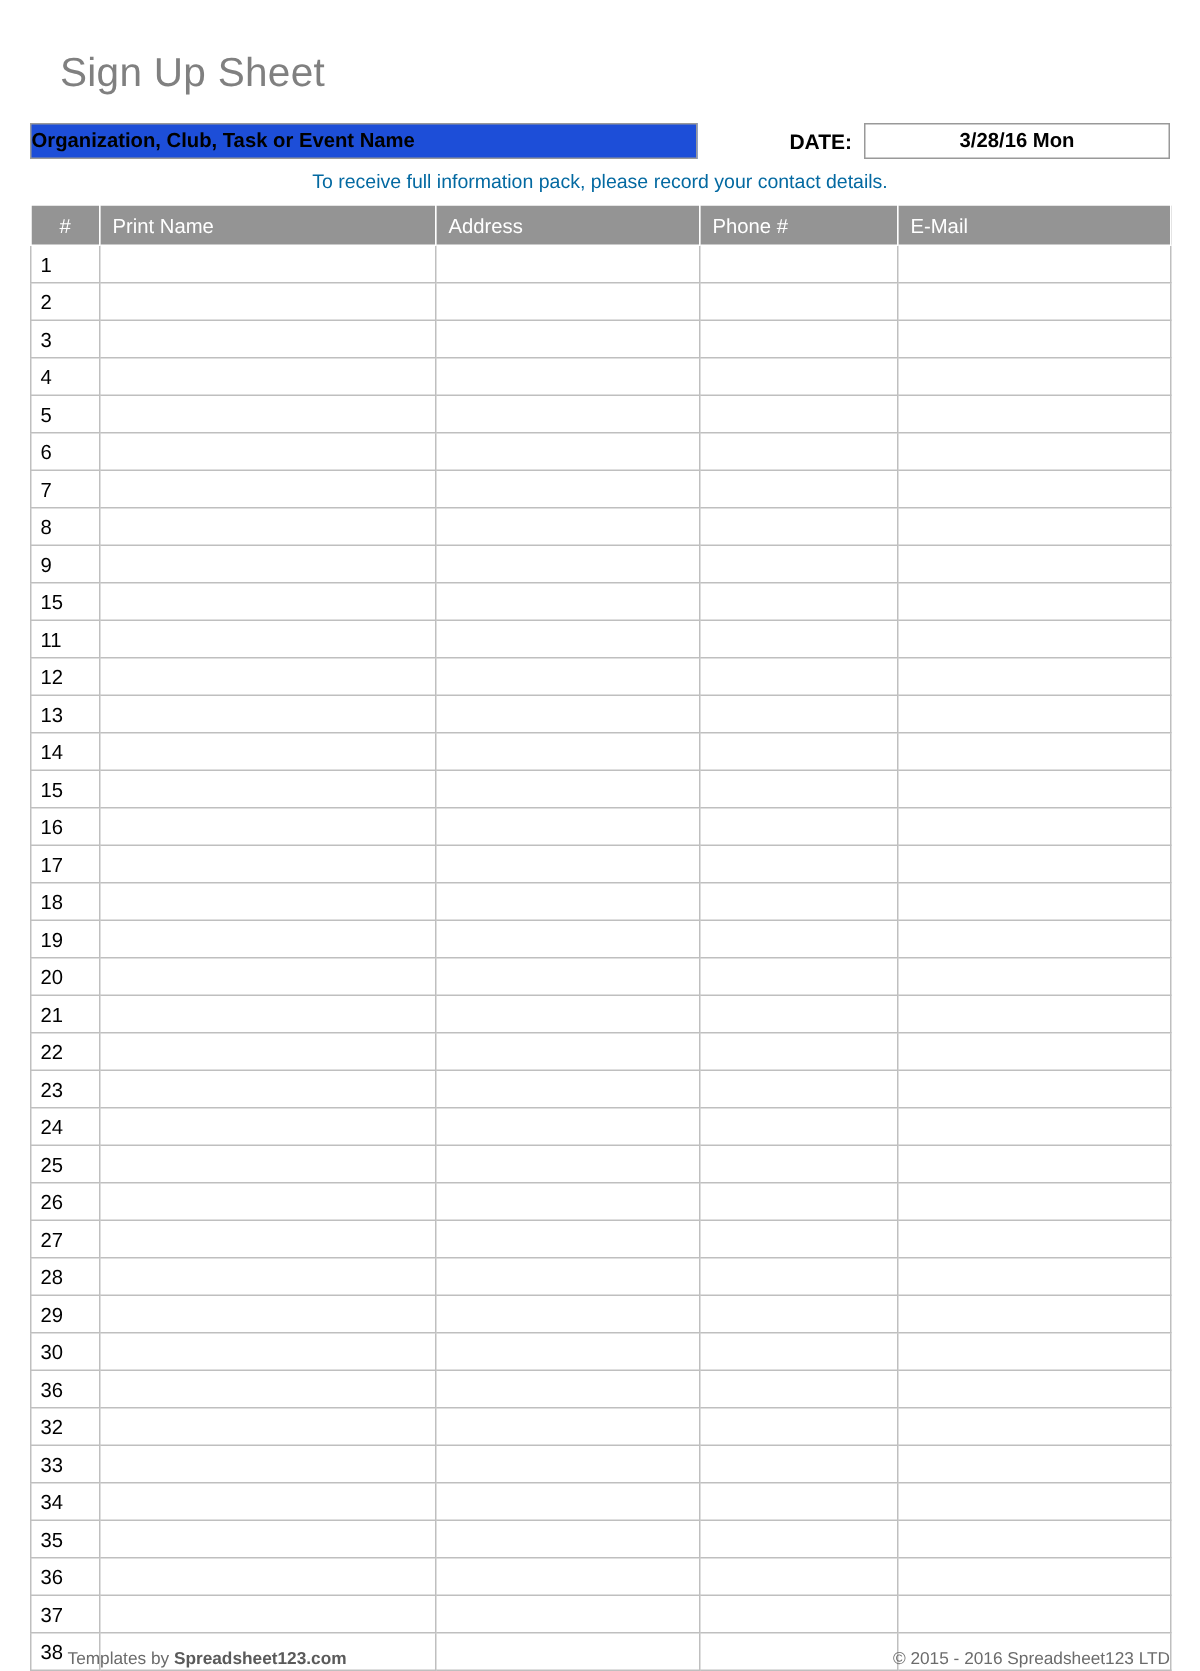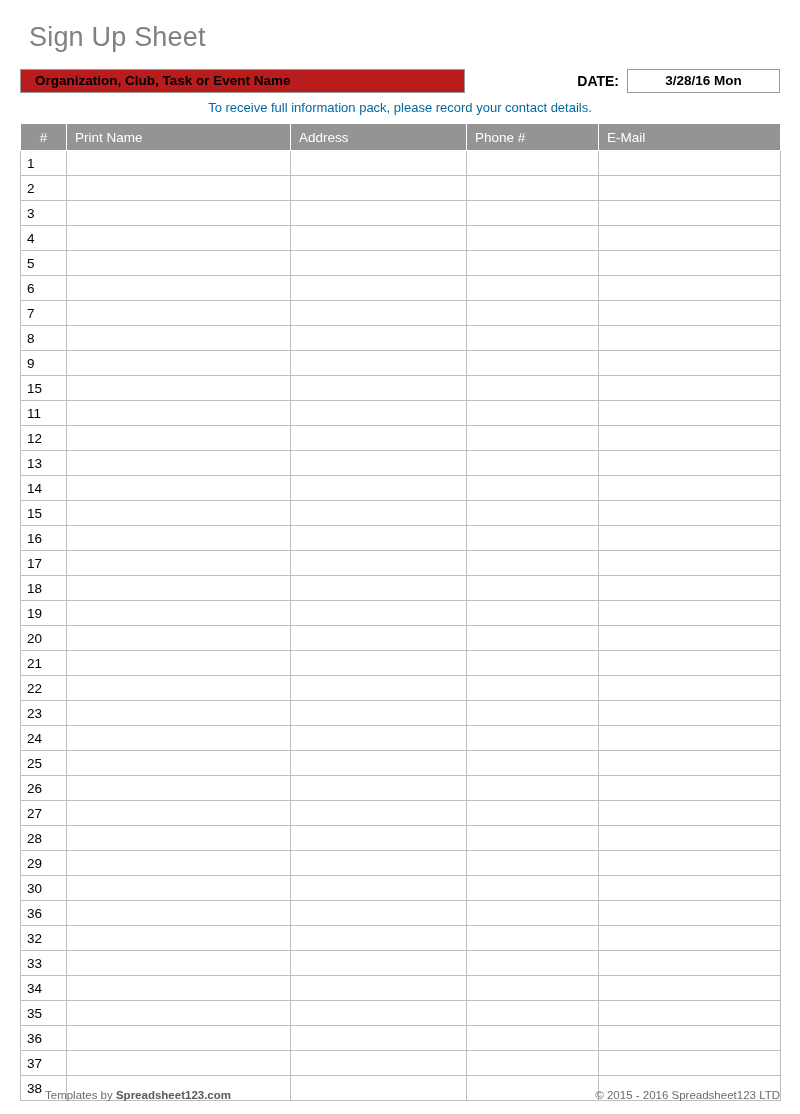--- a/index.html
+++ b/index.html
@@ -22,54 +22,54 @@
     box-sizing: border-box;
     padding: 0 20px;
   }
   .title {
     font-size: 27px;
     color: #808080;
     font-weight: normal;
     letter-spacing: 0.2px;
     padding-top: 14px;
     padding-left: 8px;
-    margin: 1px;
+    margin: 12px;
     height: 44px;
     line-height: 44px;
   }
   .meta-row {
     display: flex;
     align-items: center;
     margin-top: 10px;
     height: 24px;
   }
   .org-field {
     width: 445px;
     height: 24px;
     border: 1px solid #999999;
     box-sizing: border-box;
     font-size: 13.5px;
     font-weight: bold;
     line-height: 22px;
-    padding-left: 14px;
-    background: #b91c1c;
+    padding-left: 0;
+    background: #1d4ed8;
     overflow: hidden;
     white-space: nowrap;
   }
   .meta-spacer {
     flex: 1;
   }
   .date-label {
     font-size: 14px;
     font-weight: bold;
     margin-right: 8px;
     white-space: nowrap;
   }
   .date-field {
-    width: 153px;
+    width: 204px;
     height: 24px;
     border: 1px solid #999999;
     box-sizing: border-box;
     font-size: 13.5px;
     font-weight: bold;
     line-height: 22px;
     text-align: center;
     background: #ffffff;
   }
   .subtitle {

